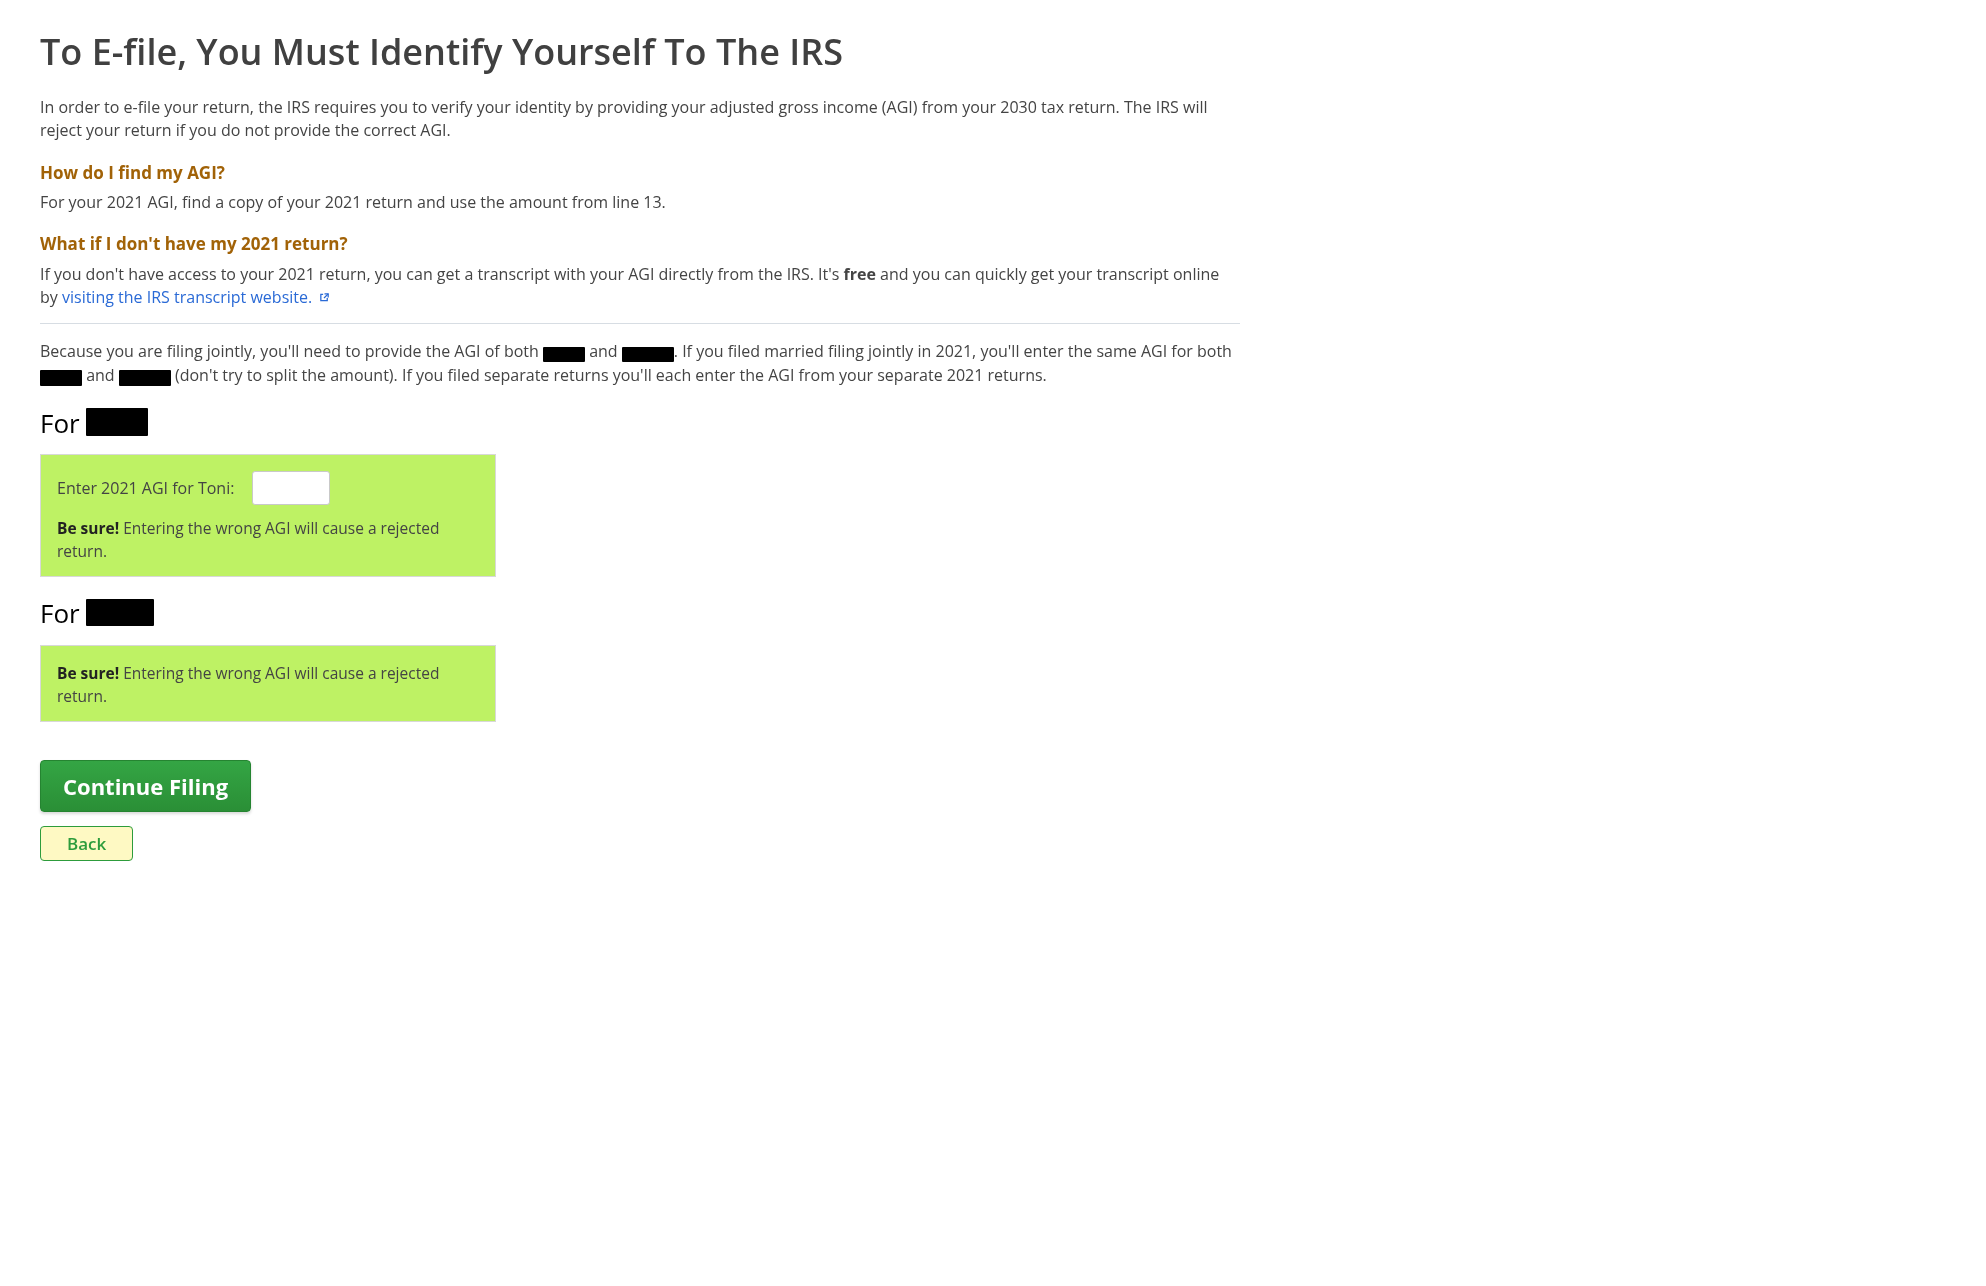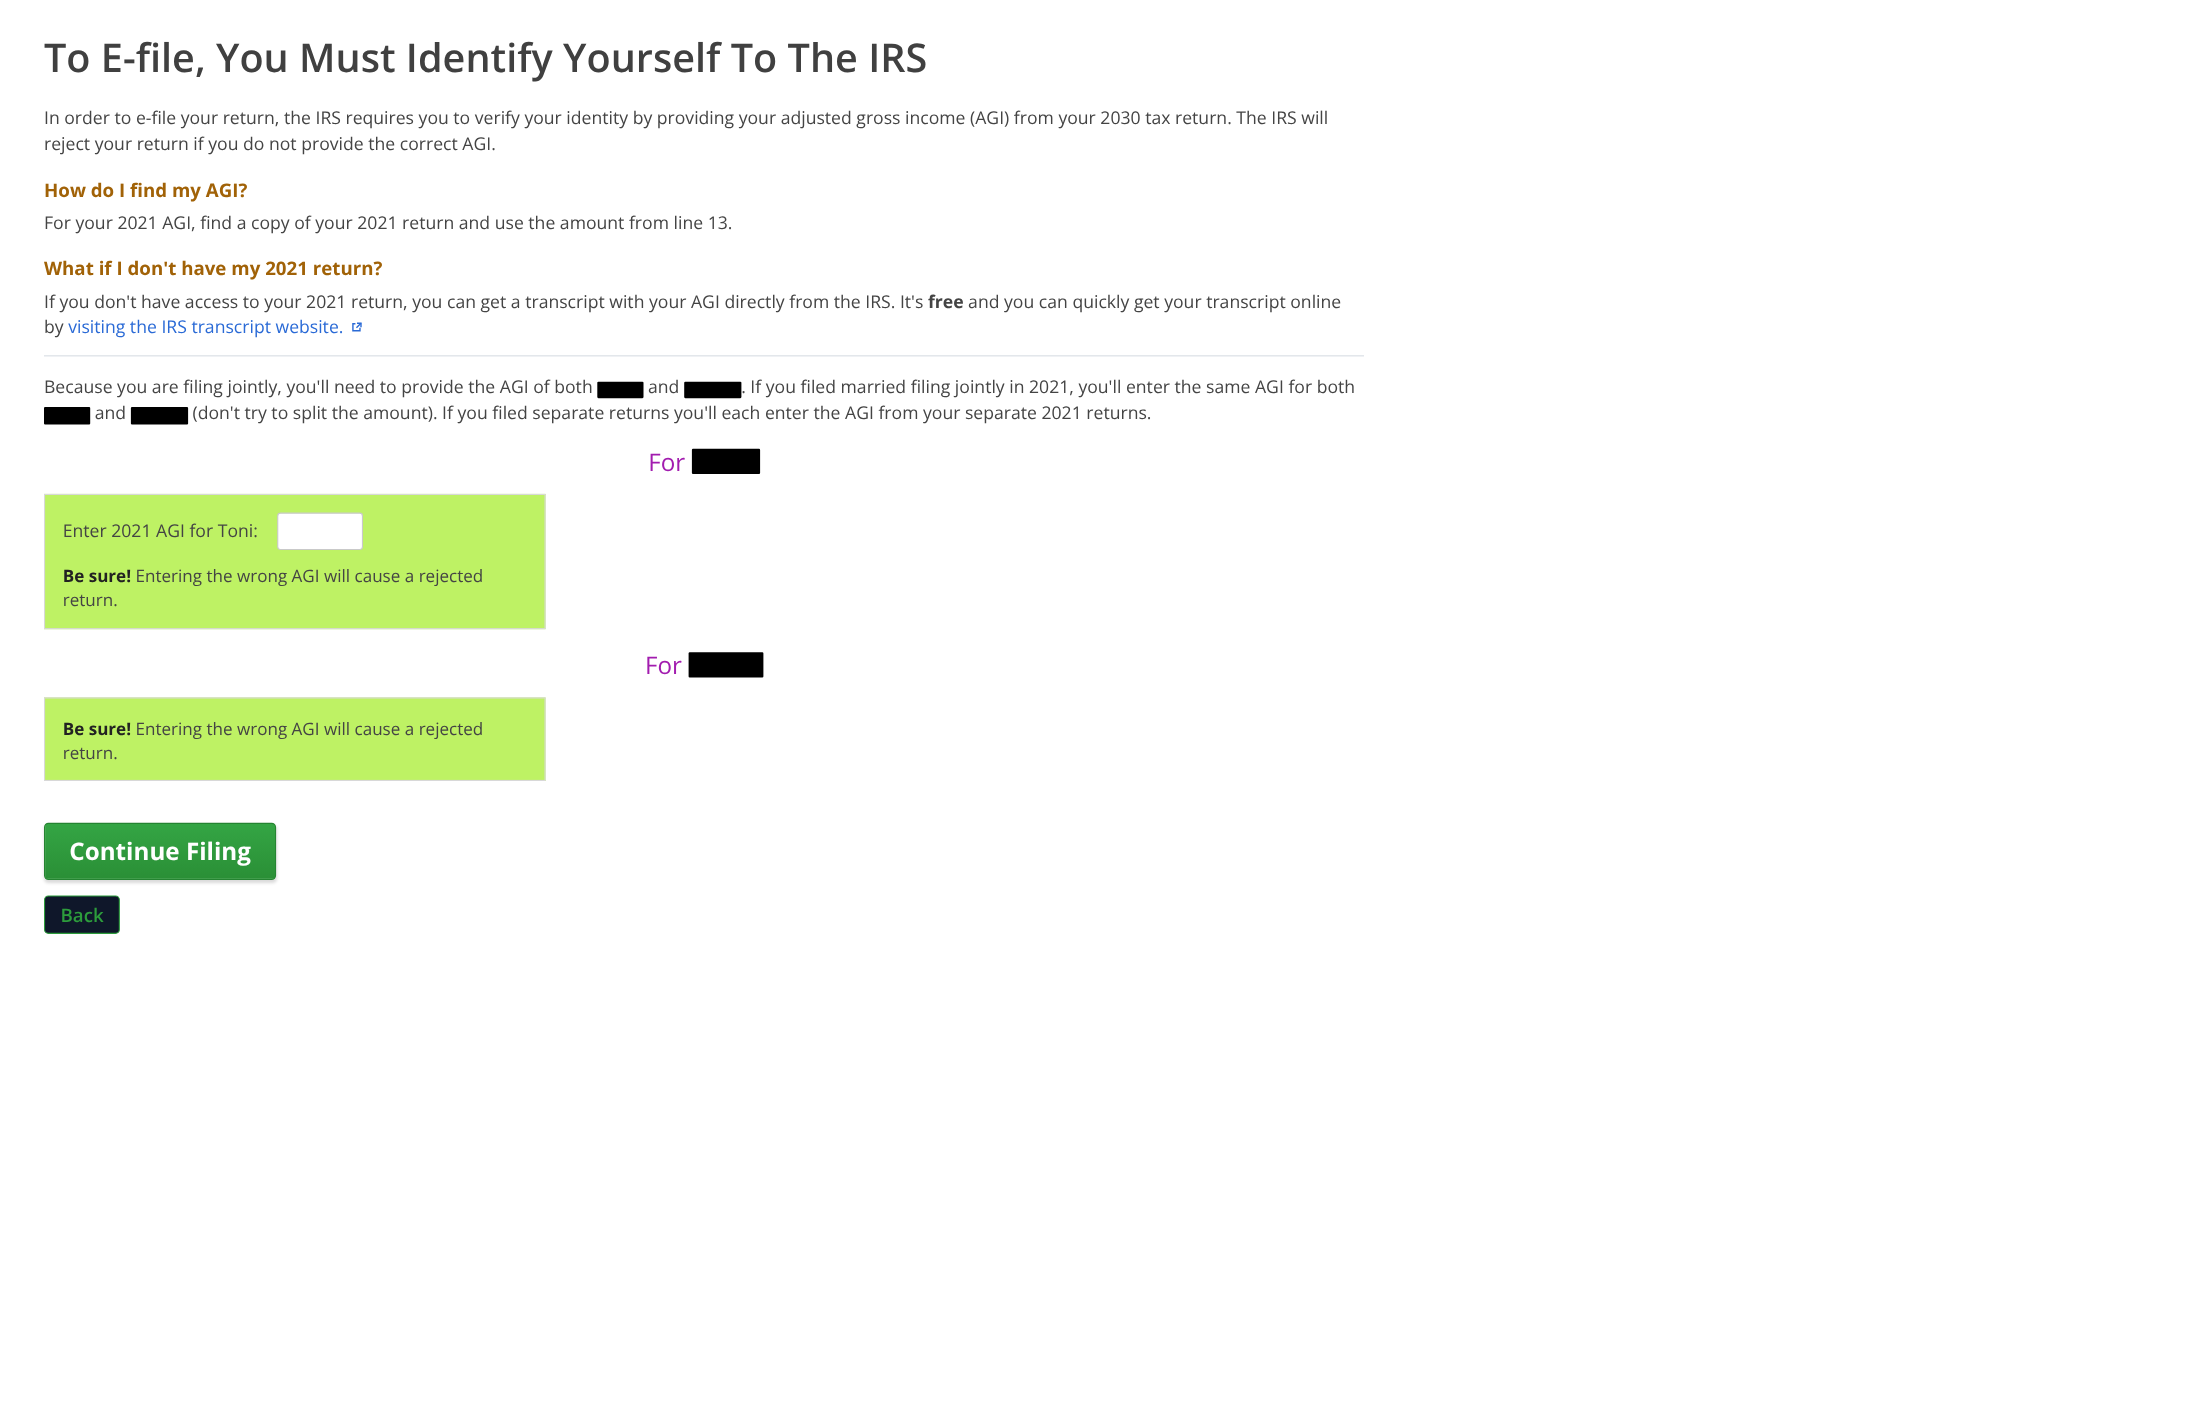--- a/index.html
+++ b/index.html
@@ -48,25 +48,24 @@
     height:0.95em;
     vertical-align:text-bottom;
     border-radius:1px;
   }
   .r-sm{width:42px;}
   .r-md{width:52px;}
   .r-lg{width:62px;}
   .r-xl{width:68px;}
 
   .section-head{
-    font-size:22px;
+    font-size:26px;
     font-weight:400;
-    color:#a21caf;
+    color:#000000;
     margin:18px 0 12px 0;
-    text-align:center;
   }
   .section-head .redact{height:1.05em;vertical-align:-3px;}
 
   .panel{
     background:#bef264;
     border:1px solid #d8d8d8;
     padding:16px 16px 14px 16px;
     width:456px;
     box-sizing:border-box;
   }
@@ -110,24 +109,24 @@
   .btn-primary{
     background:#2d9c3c;
     background:linear-gradient(#34a544,#2a8f36);
     color:#fff;
     border:1px solid #258431;
     padding:14px 22px;
     box-shadow:0 2px 3px rgba(0,0,0,.15);
   }
   .btn-back-row{margin-top:14px;}
   .btn-secondary{
-    background:#0f172a;
+    background:#fef9c3;
     color:#2d9c3c;
     border:1px solid #2d9c3c;
-    padding:8px 14px;
+    padding:8px 26px;
     font-size:17px;
     font-weight:600;
   }
   .inline-bold{font-weight:700;}
 </style>
 </head>
 <body>
 
 <h1>To E-file, You Must Identify Yourself To The IRS</h1>
 

